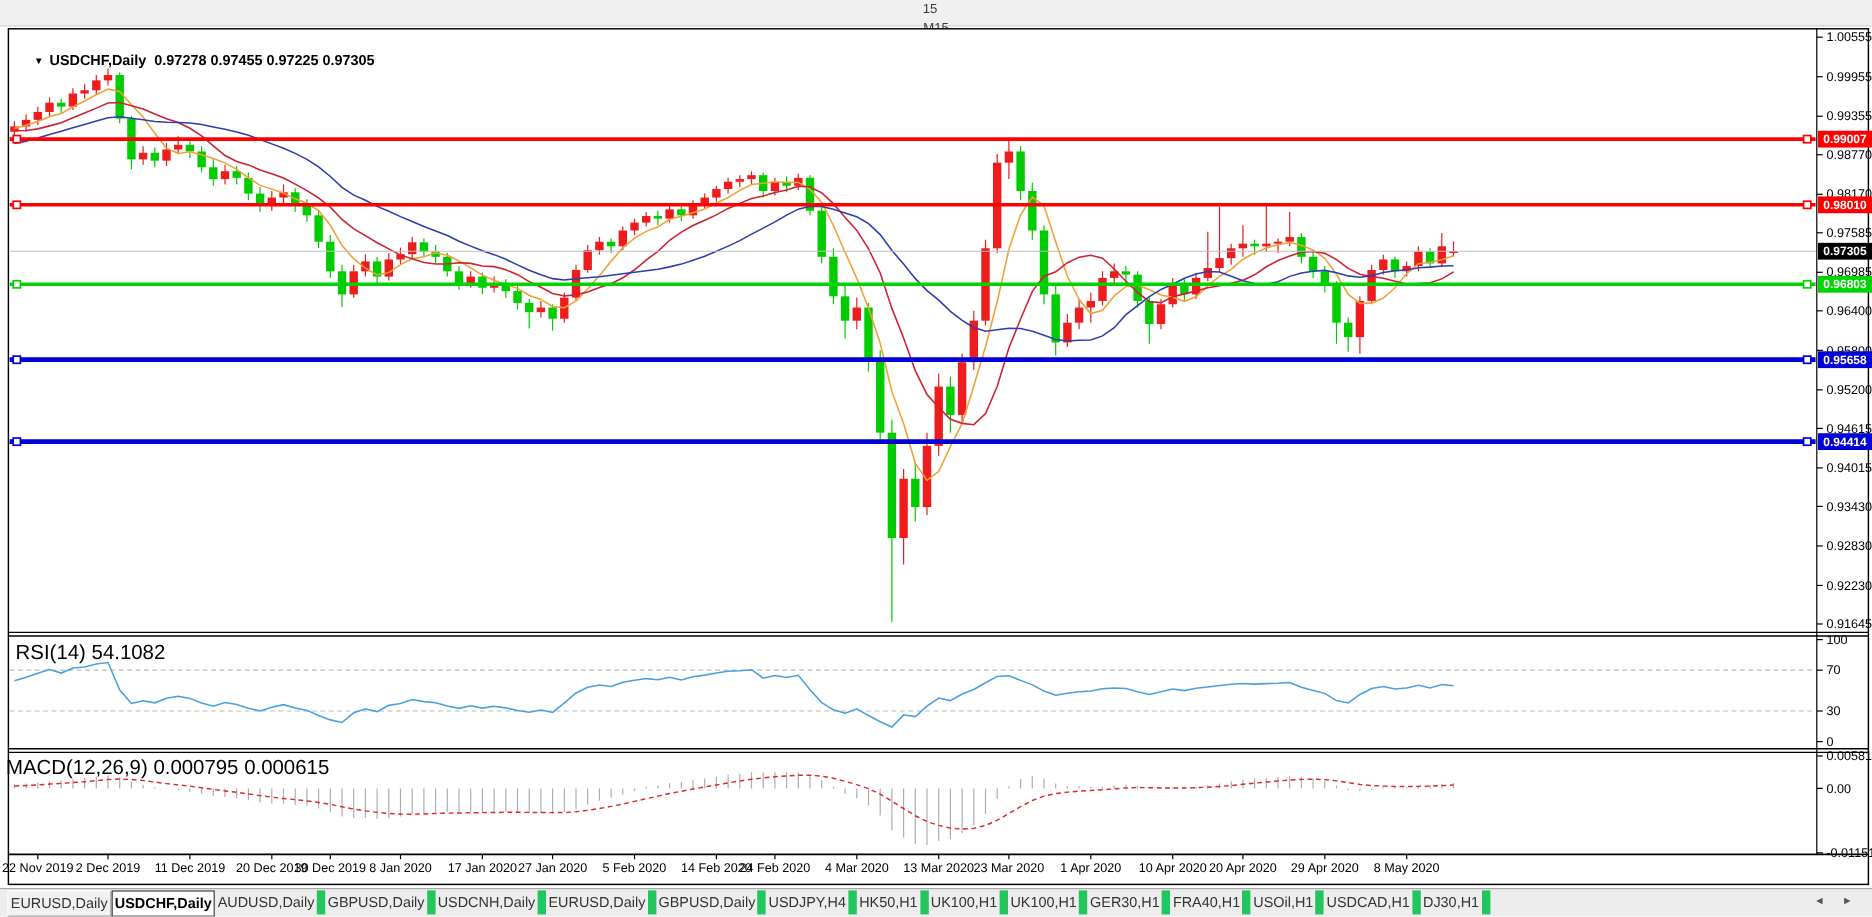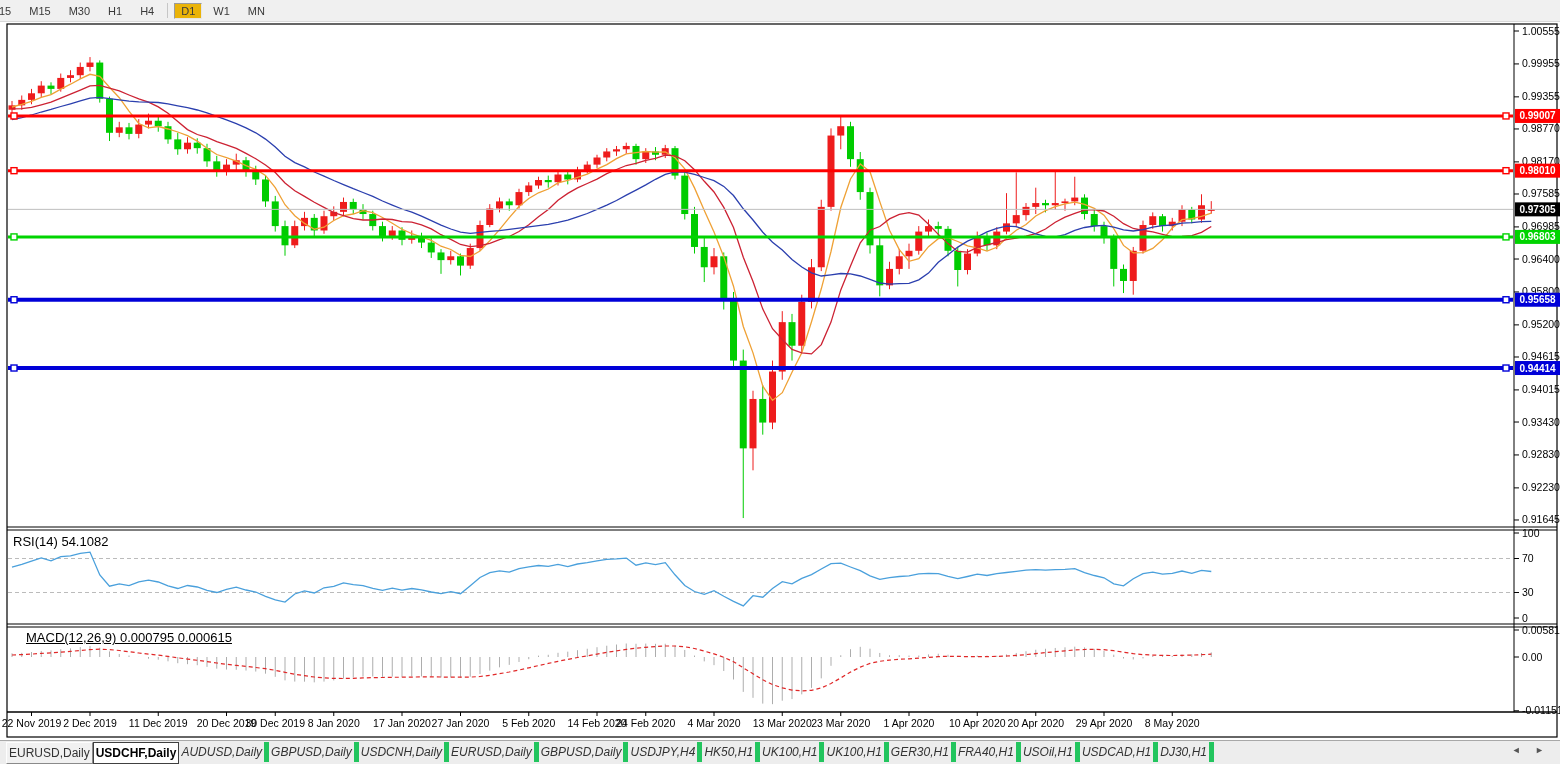--- a/index.html
+++ b/index.html
@@ -1,35 +1,35 @@
 <!DOCTYPE html>
 <html><head>
 <meta charset="utf-8">
 <style>
   html,body{margin:0;padding:0;background:#fff;}
   #stage{position:relative;width:1560px;height:764px;overflow:hidden;
          font-family:"Liberation Sans",sans-serif;background:#fff;}
   
   #toolbar{position:absolute;left:0;top:0;width:1560px;height:21px;background:#f0f0f0;
-           border-bottom:1px solid #d8d8d8;display:flex;align-items:center;font-size:11px;color:#3a3a3a;}
+           border-bottom:1px solid #d8d8d8;display:flex;align-items:center;font-size:11px;color:#3a3a3a;flex-direction:column;}
   .tf-item{padding:2px 7px;margin:0 2px;cursor:default;white-space:nowrap;}
   .tf-item.first{margin-left:-8px;}
   .tf-item.active{background:#eab308;border:1px solid;border-color:#9a9a9a #e6e6e6 #e6e6e6 #9a9a9a;padding:1px 6px;}
   .tf-sep{width:1px;height:15px;background:#c6c6c6;margin:0 4px;}
   
-  .pane-label{position:absolute;font-size:13px;color:#000;z-index:5;white-space:pre;}
+  .pane-label{position:absolute;font-size:17px;color:#000;z-index:5;white-space:pre;}
   #chart-title{left:15px;top:29px;font-size:12px;font-weight:700;}
   #chart-title .tri{font-size:8px;vertical-align:1px;margin-right:5px;}
   #rsi-label{left:13px;top:534px;}
-  #macd-label{left:26px;top:630px;text-decoration:underline;}
+  #macd-label{left:5px;top:630px;}
   
   #tabbar{position:absolute;left:0;top:740px;width:1560px;height:24px;background:#ededed;
           border-top:1px solid #a8a8a8;display:flex;align-items:flex-start;font-size:12px;color:#333;}
   .tab{padding:2px 2px;margin-top:1px;line-height:16px;white-space:nowrap;position:relative;cursor:default;}
-  .tab.plain{border-right:5px solid #22c55e;font-style:italic;}
+  .tab.plain{border-right:7px solid #22c55e;}
   .tab.raised{border:1px solid;border-color:#fdfdfd #8a8a8a #8a8a8a #fdfdfd;background:#f1f1f1;margin-left:6px;}
   .tab.active{background:#fff;border:1px solid #404040;font-weight:700;color:#000;}
   #tab-arrows{margin-left:auto;margin-right:10px;margin-top:4px;color:#555;font-size:9px;letter-spacing:6px;}
   svg{position:absolute;left:0;top:0;z-index:1;}
 </style>
 </head>
 <body>
 
 <div id="stage">
 
@@ -555,20 +555,23 @@
         <text x="977.25" y="727" font-size="10.5" fill="#000" text-anchor="middle">10 Apr 2020</text>
         <line x1="1035.75" y1="712" x2="1035.75" y2="716" stroke="#000" stroke-width="1"></line>
         <text x="1035.75" y="727" font-size="10.5" fill="#000" text-anchor="middle">20 Apr 2020</text>
         <line x1="1104" y1="712" x2="1104" y2="716" stroke="#000" stroke-width="1"></line>
         <text x="1104" y="727" font-size="10.5" fill="#000" text-anchor="middle">29 Apr 2020</text>
         <line x1="1172.25" y1="712" x2="1172.25" y2="716" stroke="#000" stroke-width="1"></line>
         <text x="1172.25" y="727" font-size="10.5" fill="#000" text-anchor="middle">8 May 2020</text>
       </g>
     </svg>
 
+  <div class="pane-label" id="chart-title">
+    <span class="tri">▼</span><span>USDCHF,Daily</span>&nbsp;&nbsp;<span style="font-weight:700">0.97278 0.97455 0.97225 0.97305</span>
+  </div>
   <div class="pane-label" id="rsi-label">RSI(14) 54.1082</div>
   <div class="pane-label" id="macd-label">MACD(12,26,9) 0.000795 0.000615</div>
 
   <div id="tabbar">
       <div class="tab raised">EURUSD,Daily</div>
       <div class="tab active">USDCHF,Daily</div>
       <div class="tab plain">AUDUSD,Daily</div>
       <div class="tab plain">GBPUSD,Daily</div>
       <div class="tab plain">USDCNH,Daily</div>
       <div class="tab plain">EURUSD,Daily</div>

